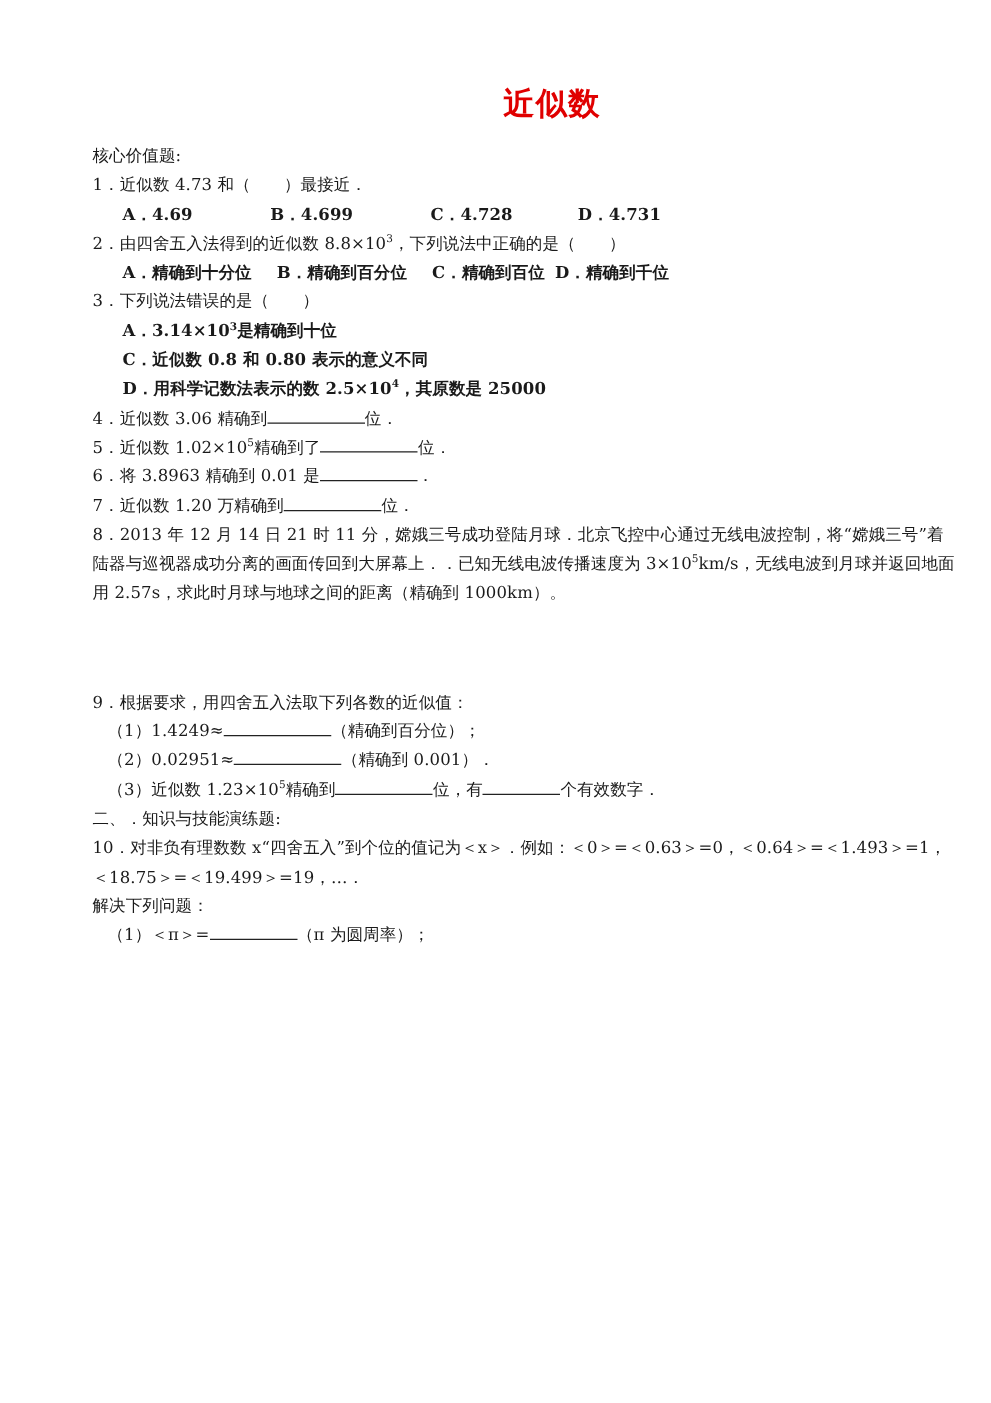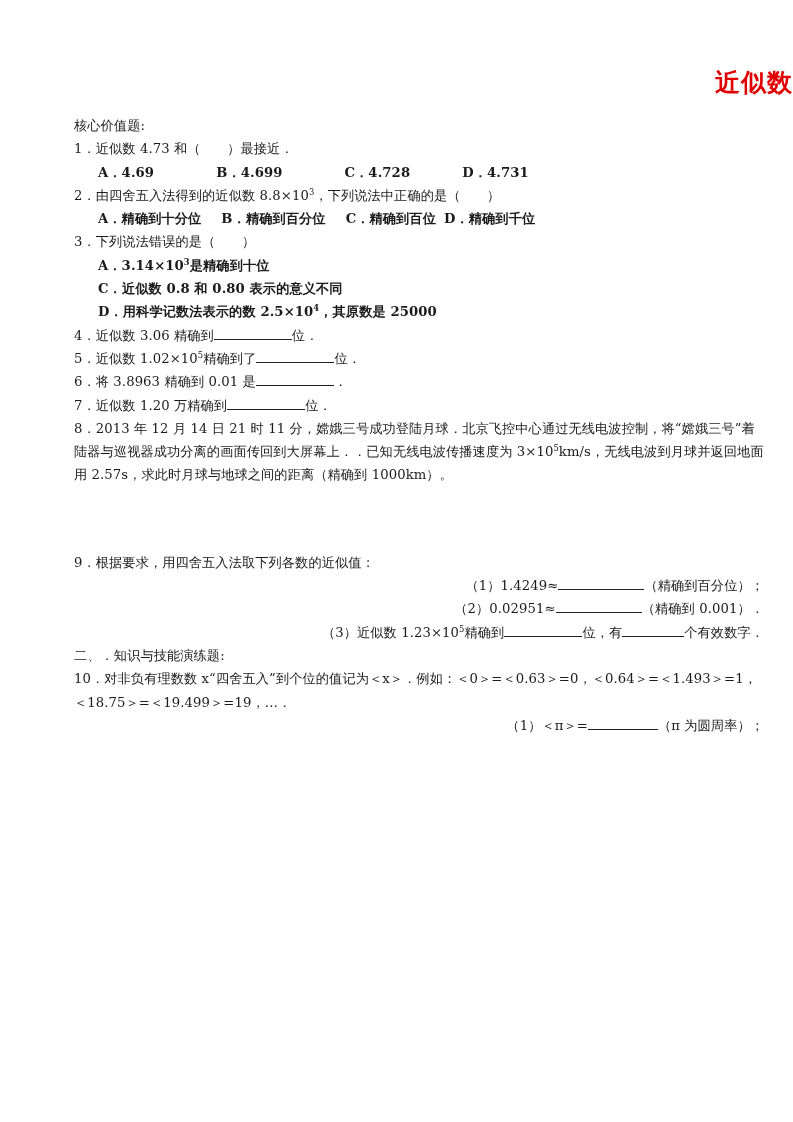--- a/index.html
+++ b/index.html
@@ -19,21 +19,21 @@
     position: relative;
     width: 793px;
     height: 1122px;
     box-sizing: border-box;
   }
   .doc-title {
     position: absolute;
     top: 66px;
     left: 0;
     width: 793px;
-    text-align: right;
+    text-align: center;
     padding-left: 90px;
     box-sizing: border-box;
     color: #e00000;
     font-family: "DejaVu Sans", "Liberation Sans", sans-serif;
     font-weight: bold;
     font-size: 25px;
     letter-spacing: 1px;
   }
   .body-block {
     position: absolute;
@@ -45,21 +45,21 @@
     font-size: 13.2px;
     line-height: 23.3px;
     white-space: nowrap;
     letter-spacing: 0.1px;
   }
   .ln.wrap {
     white-space: normal;
     line-height: 23.3px;
   }
   .indent1 { padding-left: 24px; font-weight: bold; }
-  .indent-sub { padding-left: 12px; text-align: right; }
+  .indent-sub { padding-left: 12px; }
   .gap-block {
     height: 64px;
   }
   sup {
     font-size: 8.4px;
     vertical-align: super;
     line-height: 0;
   }
   .blank {
     display: inline-block;
@@ -112,16 +112,17 @@
     <div class="gap-block"></div>
 
     <div class="ln">9．根据要求，用四舍五入法取下列各数的近似值：</div>
     <div class="ln indent-sub"><span>（1）1.4249≈</span><span class="blank b-xl"></span><span>（精确到百分位）；</span></div>
     <div class="ln indent-sub"><span>（2）0.02951≈</span><span class="blank b-xl"></span><span>（精确到 0.001）．</span></div>
     <div class="ln indent-sub"><span>（3）近似数 1.23×10</span><sup>5</sup><span>精确到</span><span class="blank b-lg"></span><span>位，有</span><span class="blank b-sm"></span><span>个有效数字．</span></div>
 
     <div class="ln">二、．知识与技能演练题:</div>
 
     <div class="ln wrap">10．对非负有理数数 x“四舍五入”到个位的值记为＜x＞．例如：＜0＞=＜0.63＞=0，＜0.64＞=＜1.493＞=1，＜18.75＞=＜19.499＞=19，…．</div>
+    <div class="ln">解决下列问题：</div>
     <div class="ln indent-sub"><span>（1）＜π＞=</span><span class="blank b-md"></span><span>（π 为圆周率）；</span></div>
 
   </div>
 </div>
 
 </body></html>

